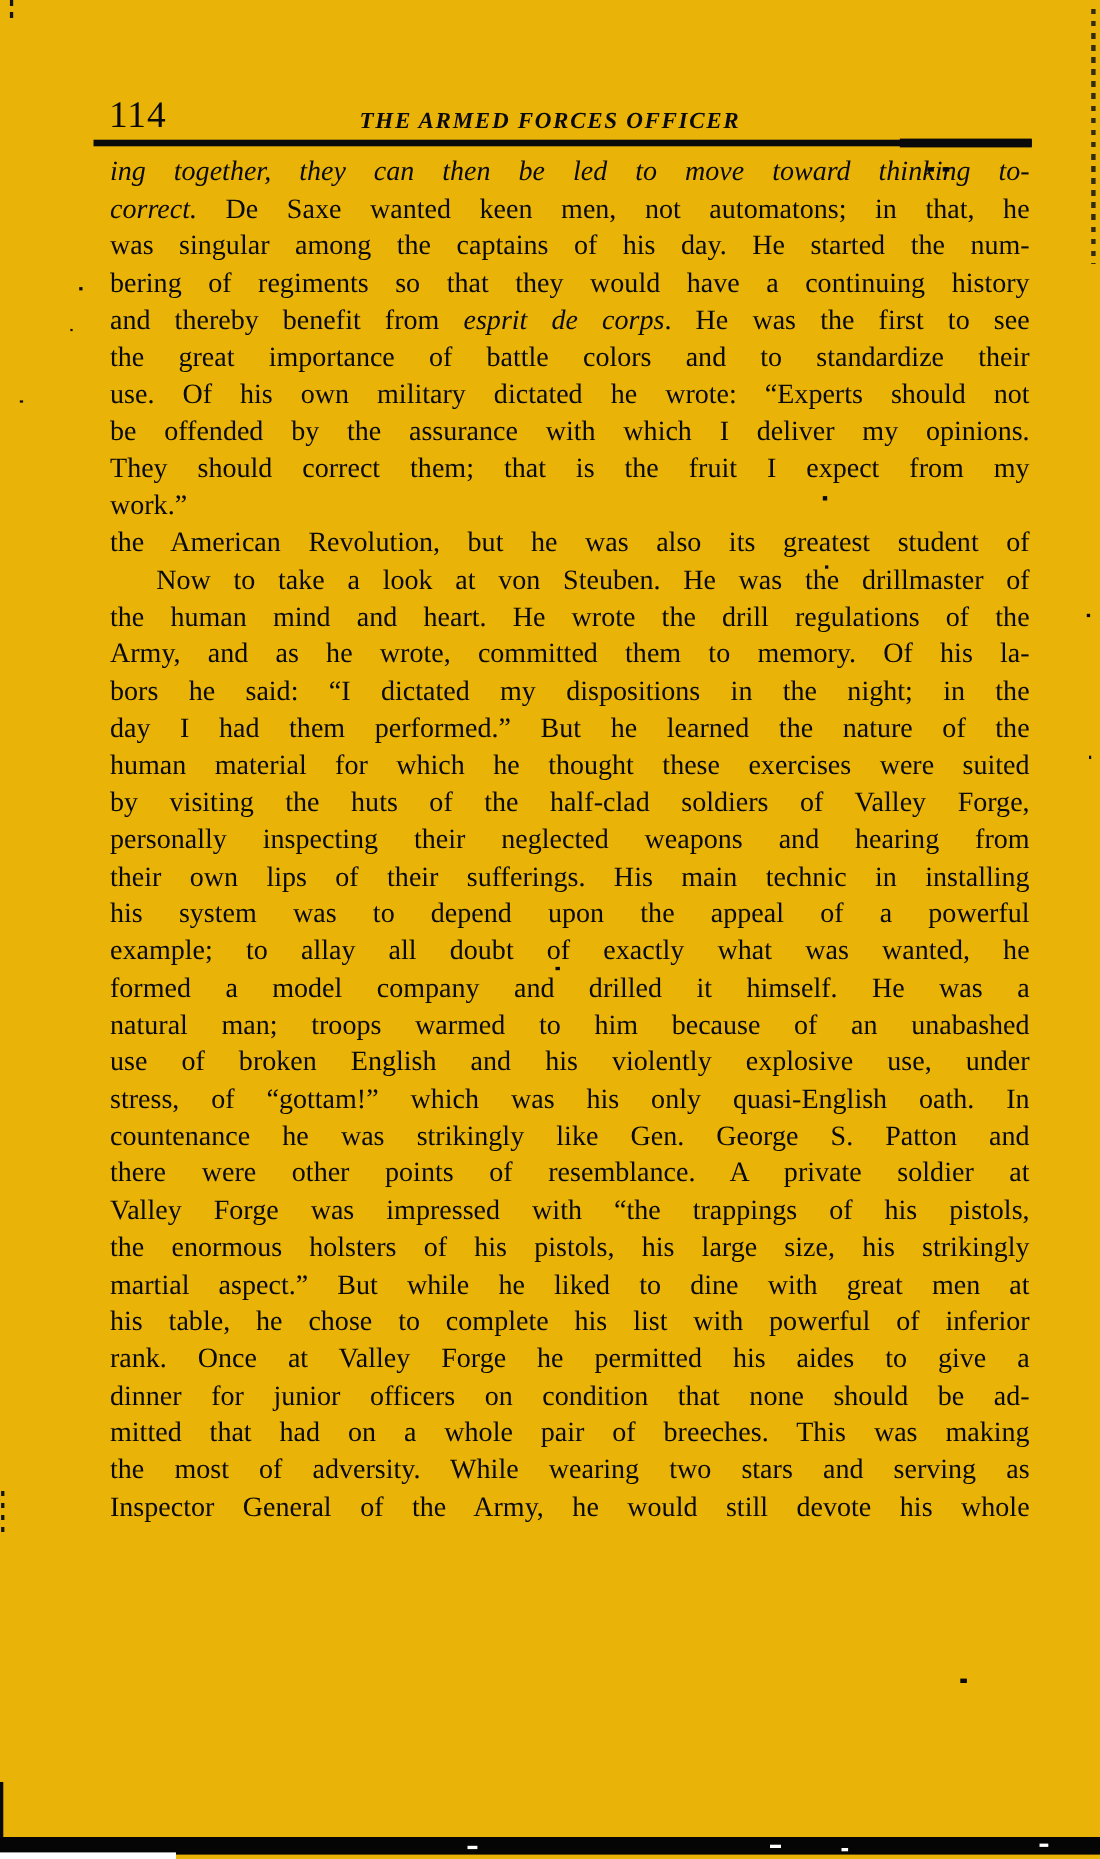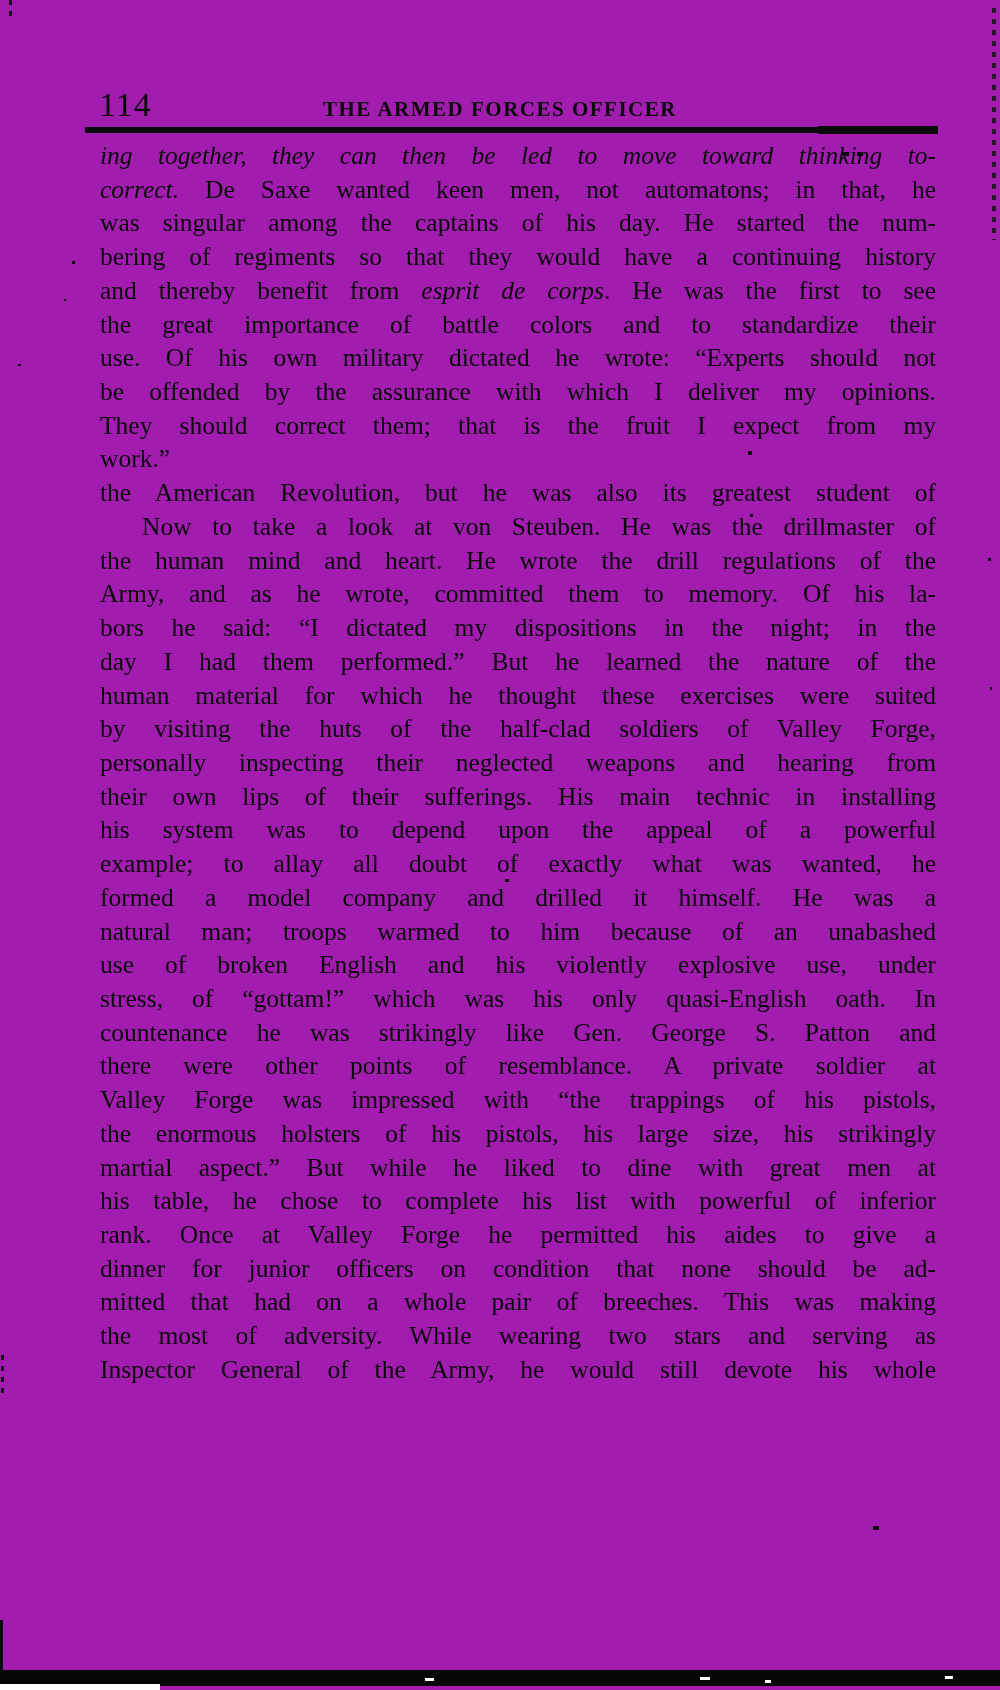--- a/index.html
+++ b/index.html
@@ -1,23 +1,23 @@
 <!DOCTYPE html>
 <html><head>
 <meta charset="utf-8">
 <style>
   html,body{margin:0;padding:0;background:#ffffff;}
   .page{
-    position:relative;width:1000px;height:1690px;background:#a21caf;overflow:hidden;
+    position:relative;width:1000px;height:1690px;background:#eab308;overflow:hidden;
     font-family:"Liberation Serif","DejaVu Serif",serif;color:#0a0a0a;
   }
   .pagenum{position:absolute;left:99px;top:86px;font-size:34px;line-height:38px;letter-spacing:1px;}
   .running-title{
     position:absolute;left:0;right:0;top:97px;text-align:center;
-    font-size:21px;font-weight:bold;letter-spacing:1.5px;
+    font-size:21px;font-weight:bold;letter-spacing:1.5px;font-style:italic;
   }
   .header-rule{position:absolute;left:85px;top:127px;width:853px;height:6px;background:#0a0a0a;}
   .header-rule:after{content:"";position:absolute;right:0;top:-1px;width:120px;height:8px;background:#0a0a0a;}
   .body-text{
     position:absolute;left:100px;top:139px;width:836px;
     font-size:25.5px;line-height:33.72px;
   }
   .line{
     height:33.72px;overflow:visible;white-space:normal;
     text-align:justify;text-align-last:justify;-moz-text-align-last:justify;

